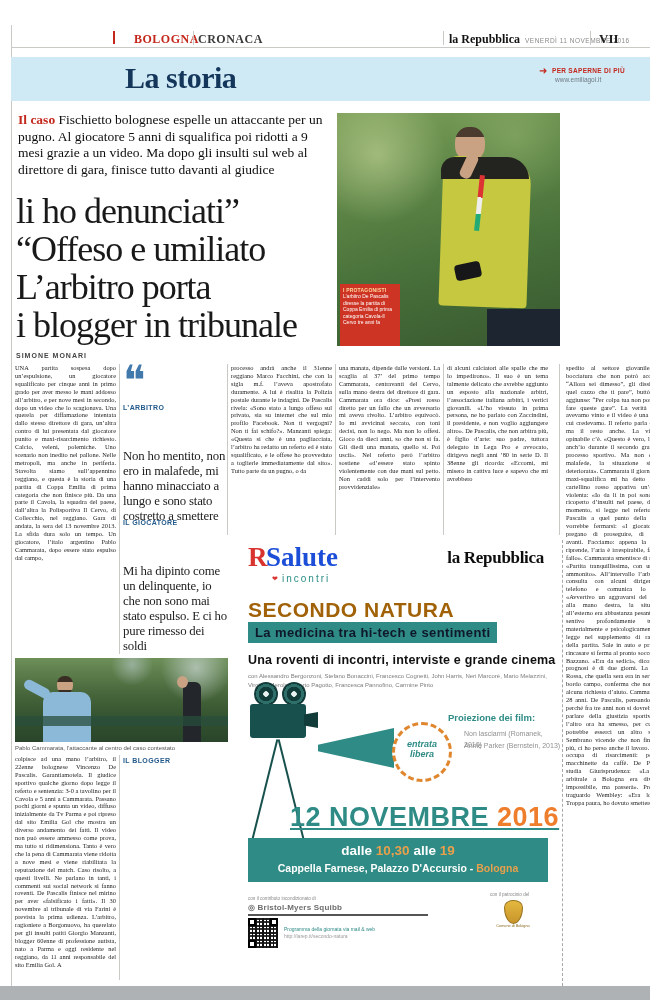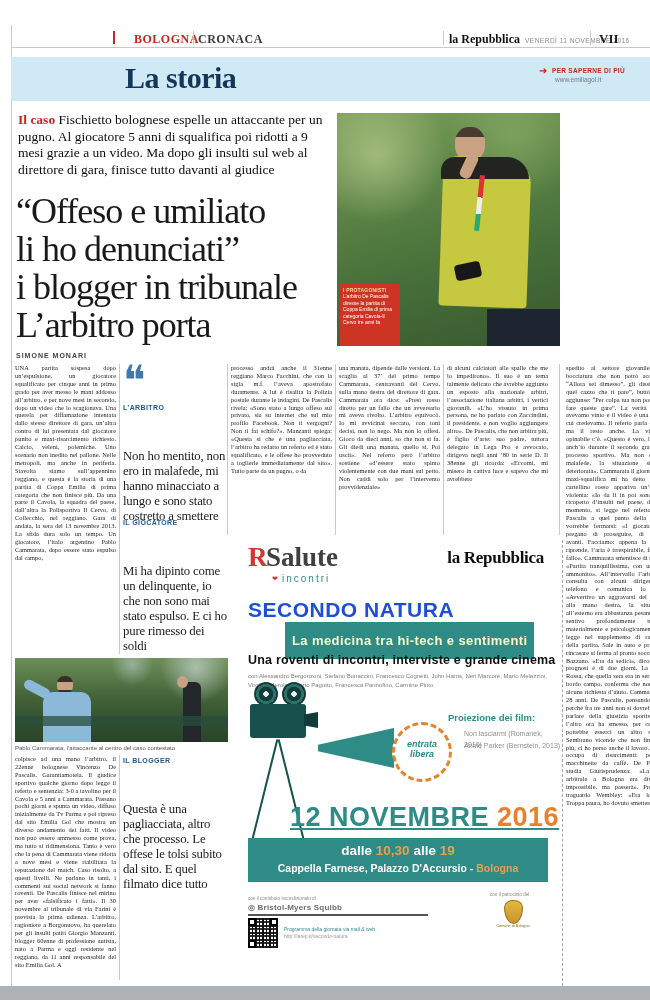--- a/index.html
+++ b/index.html
@@ -42,26 +42,26 @@
   .cap-t{font:5px/6.6px "Liberation Sans",sans-serif;color:#fff;}
   .pl-photo{position:absolute;left:15px;top:658px;width:213px;height:84px;overflow:hidden;
     background:
       radial-gradient(circle at 85% 12%, rgba(220,230,235,.6), rgba(220,230,235,0) 18%),
       radial-gradient(circle at 55% 8%, rgba(200,215,225,.5), rgba(200,215,225,0) 15%),
       linear-gradient(#6d8f58 0%,#45643a 45%,#31512e 75%,#2a452b 100%);}
   .pcaption{font:6px "Liberation Sans",sans-serif;color:#555;}
   
   .ad{position:absolute;left:232px;top:540px;width:330px;height:395px;background:#fff;}
   .rs-r{font:bold 27px "Liberation Serif",serif;color:#d8332e;}
-  .rs-s{font:bold 27px "Liberation Serif",serif;color:#404040;}
+  .rs-s{font:bold 27px "Liberation Serif",serif;color:#1d4ed8;}
   .rs-i{font:10px "Liberation Sans",sans-serif;color:#2a8f86;letter-spacing:2px;}
   .rs-rep{font:bold 17px "Liberation Serif",serif;color:#0d0d0d;letter-spacing:-.3px;}
-  .ad-title{font:bold 21px "Liberation Sans",sans-serif;color:#1d4ed8;letter-spacing:.5px;text-align:center;}
-  .ad-sub{background:#2e8b85;color:#fef9c3;font:bold 13px/21px "Liberation Sans",sans-serif;
-          padding:8px 7px;letter-spacing:.4px;margin-left:37px;}
+  .ad-title{font:bold 21px "Liberation Sans",sans-serif;color:#a16207;letter-spacing:.5px;text-align:center;}
+  .ad-sub{background:#2e8b85;color:#0f172a;font:bold 13px/21px "Liberation Sans",sans-serif;
+          padding:0 7px;letter-spacing:.4px;}
   .ad-tag{font:bold 12.5px "Liberation Sans",sans-serif;color:#111;letter-spacing:.2px;}
   .ad-speakers{font:6px/8.5px "Liberation Sans",sans-serif;color:#7d7d7d;}
   .films-t{font:bold 9.5px "Liberation Sans",sans-serif;color:#2e8b85;}
   .films{font:7px/11px "Liberation Sans",sans-serif;color:#909090;}
   .ad-date{font:bold 27px "Liberation Sans",sans-serif;color:#2e8b85;letter-spacing:.5px;text-decoration:underline;}
   .ad-date b{color:#ee7d2c;}
   .ad-band{position:absolute;left:16px;top:298px;width:300px;height:44px;background:#2e8b85;
            text-align:center;color:#fff;}
   .ad-band .t1{font:bold 13.5px/20px "Liberation Sans",sans-serif;}
   .ad-band .t2{font:bold 10.5px/14px "Liberation Sans",sans-serif;}
@@ -112,24 +112,24 @@
   <div class="band">
     <div class="abs storia" style="left:114px;top:4px">La storia</div>
     <div class="abs" style="left:528px;top:8px;color:#c4271c;font-size:10px">➜</div>
     <div class="abs more-l" style="left:541px;top:10px">PER SAPERNE DI PIÙ</div>
     <div class="abs more-u" style="left:544px;top:19px">www.emiliagol.it</div>
   </div>
 
   <div class="abs lead" style="left:18px;top:112px;width:318px"><b>Il caso</b><span> Fischietto bolognese espelle un attaccante per un pugno. Al giocatore 5 anni di squalifica poi ridotti a 9 mesi grazie a un video. Ma dopo gli insulti sul web al direttore di gara, finisce tutto davanti al giudice</span></div>
 
   <div class="abs headline" style="left:16px;top:192px;width:330px">
+    <div>li ho denunciati”</div>
     <div>“Offeso e umiliato</div>
-    <div>li ho denunciati”</div>
+    <div>L’arbitro porta</div>
     <div>i blogger in tribunale</div>
-    <div>L’arbitro porta</div>
   </div>
 
   <div class="ref-photo">
     <div class="abs" style="left:118px;top:14px;width:30px;height:34px;background:linear-gradient(#4a3b2e 0 28%,#c9a183 28%);border-radius:45%"></div>
     <div class="abs" style="left:104px;top:44px;width:88px;height:150px;background:#c6c93f;border-radius:16px 26px 4px 4px;transform:rotate(2deg)"></div>
     <div class="abs" style="left:104px;top:44px;width:88px;height:22px;background:#23231f;border-radius:16px 26px 0 0"></div>
     <div class="abs" style="left:126px;top:40px;width:12px;height:26px;background:#c9a183;border-radius:5px;transform:rotate(25deg)"></div>
     <div class="abs" style="left:140px;top:62px;width:5px;height:56px;background:linear-gradient(#d33 0 40%,#eee 40% 70%,#2a7 70%);transform:rotate(6deg)"></div>
     <div class="abs" style="left:118px;top:150px;width:26px;height:16px;background:#17171a;border-radius:4px;transform:rotate(-12deg)"></div>
     <div class="abs" style="left:150px;top:196px;width:73px;height:37px;background:#1d2531"></div>
@@ -166,21 +166,20 @@
     <div class="abs" style="left:42px;top:18px;width:16px;height:18px;background:linear-gradient(#3a2e24 0 35%,#c9a183 35% 78%,#3a2e24 78%);border-radius:45%"></div>
     <div class="abs" style="left:28px;top:34px;width:48px;height:50px;background:#8cb9d8;border-radius:10px 10px 0 0"></div>
     <div class="abs" style="left:8px;top:26px;width:28px;height:10px;background:#8cb9d8;border-radius:5px;transform:rotate(28deg)"></div>
     <div class="abs" style="left:168px;top:24px;width:18px;height:60px;background:#23272b;border-radius:6px 6px 0 0"></div>
     <div class="abs" style="left:162px;top:18px;width:11px;height:12px;background:#c9a183;border-radius:50%"></div>
     <div class="abs" style="left:0;top:58px;width:213px;height:10px;background:rgba(40,78,60,.75)"></div>
   </div>
   <div class="abs pcaption" style="left:15px;top:745px;width:213px">Pablo Cammarata, l’attaccante al centro del caso contestato</div>
 
   <div class="abs qlabel" style="left:123px;top:757px">IL BLOGGER</div>
-  <div class="abs qtext" style="left:123px;top:766px;width:106px">Questa è una pagliacciata, altro che processo. Le offese le tolsi subito dal sito. E quel filmato dice tutto</div>
 
   <div class="ad">
     <span class="abs rs-r" style="left:16px;top:2px">R</span>
     <span class="abs rs-s" style="left:34px;top:2px">Salute</span>
     <span class="abs" style="left:40px;top:35px;color:#d8332e;font-size:7px">❤</span>
     <span class="abs rs-i" style="left:50px;top:33px">incontri</span>
     <span class="abs rs-rep" style="right:18px;top:8px">la Repubblica</span>
 
     <div class="abs ad-title" style="left:16px;top:58px">SECONDO NATURA</div>
     <div class="abs ad-sub" style="left:16px;top:82px">La medicina tra hi-tech e sentimenti</div>

